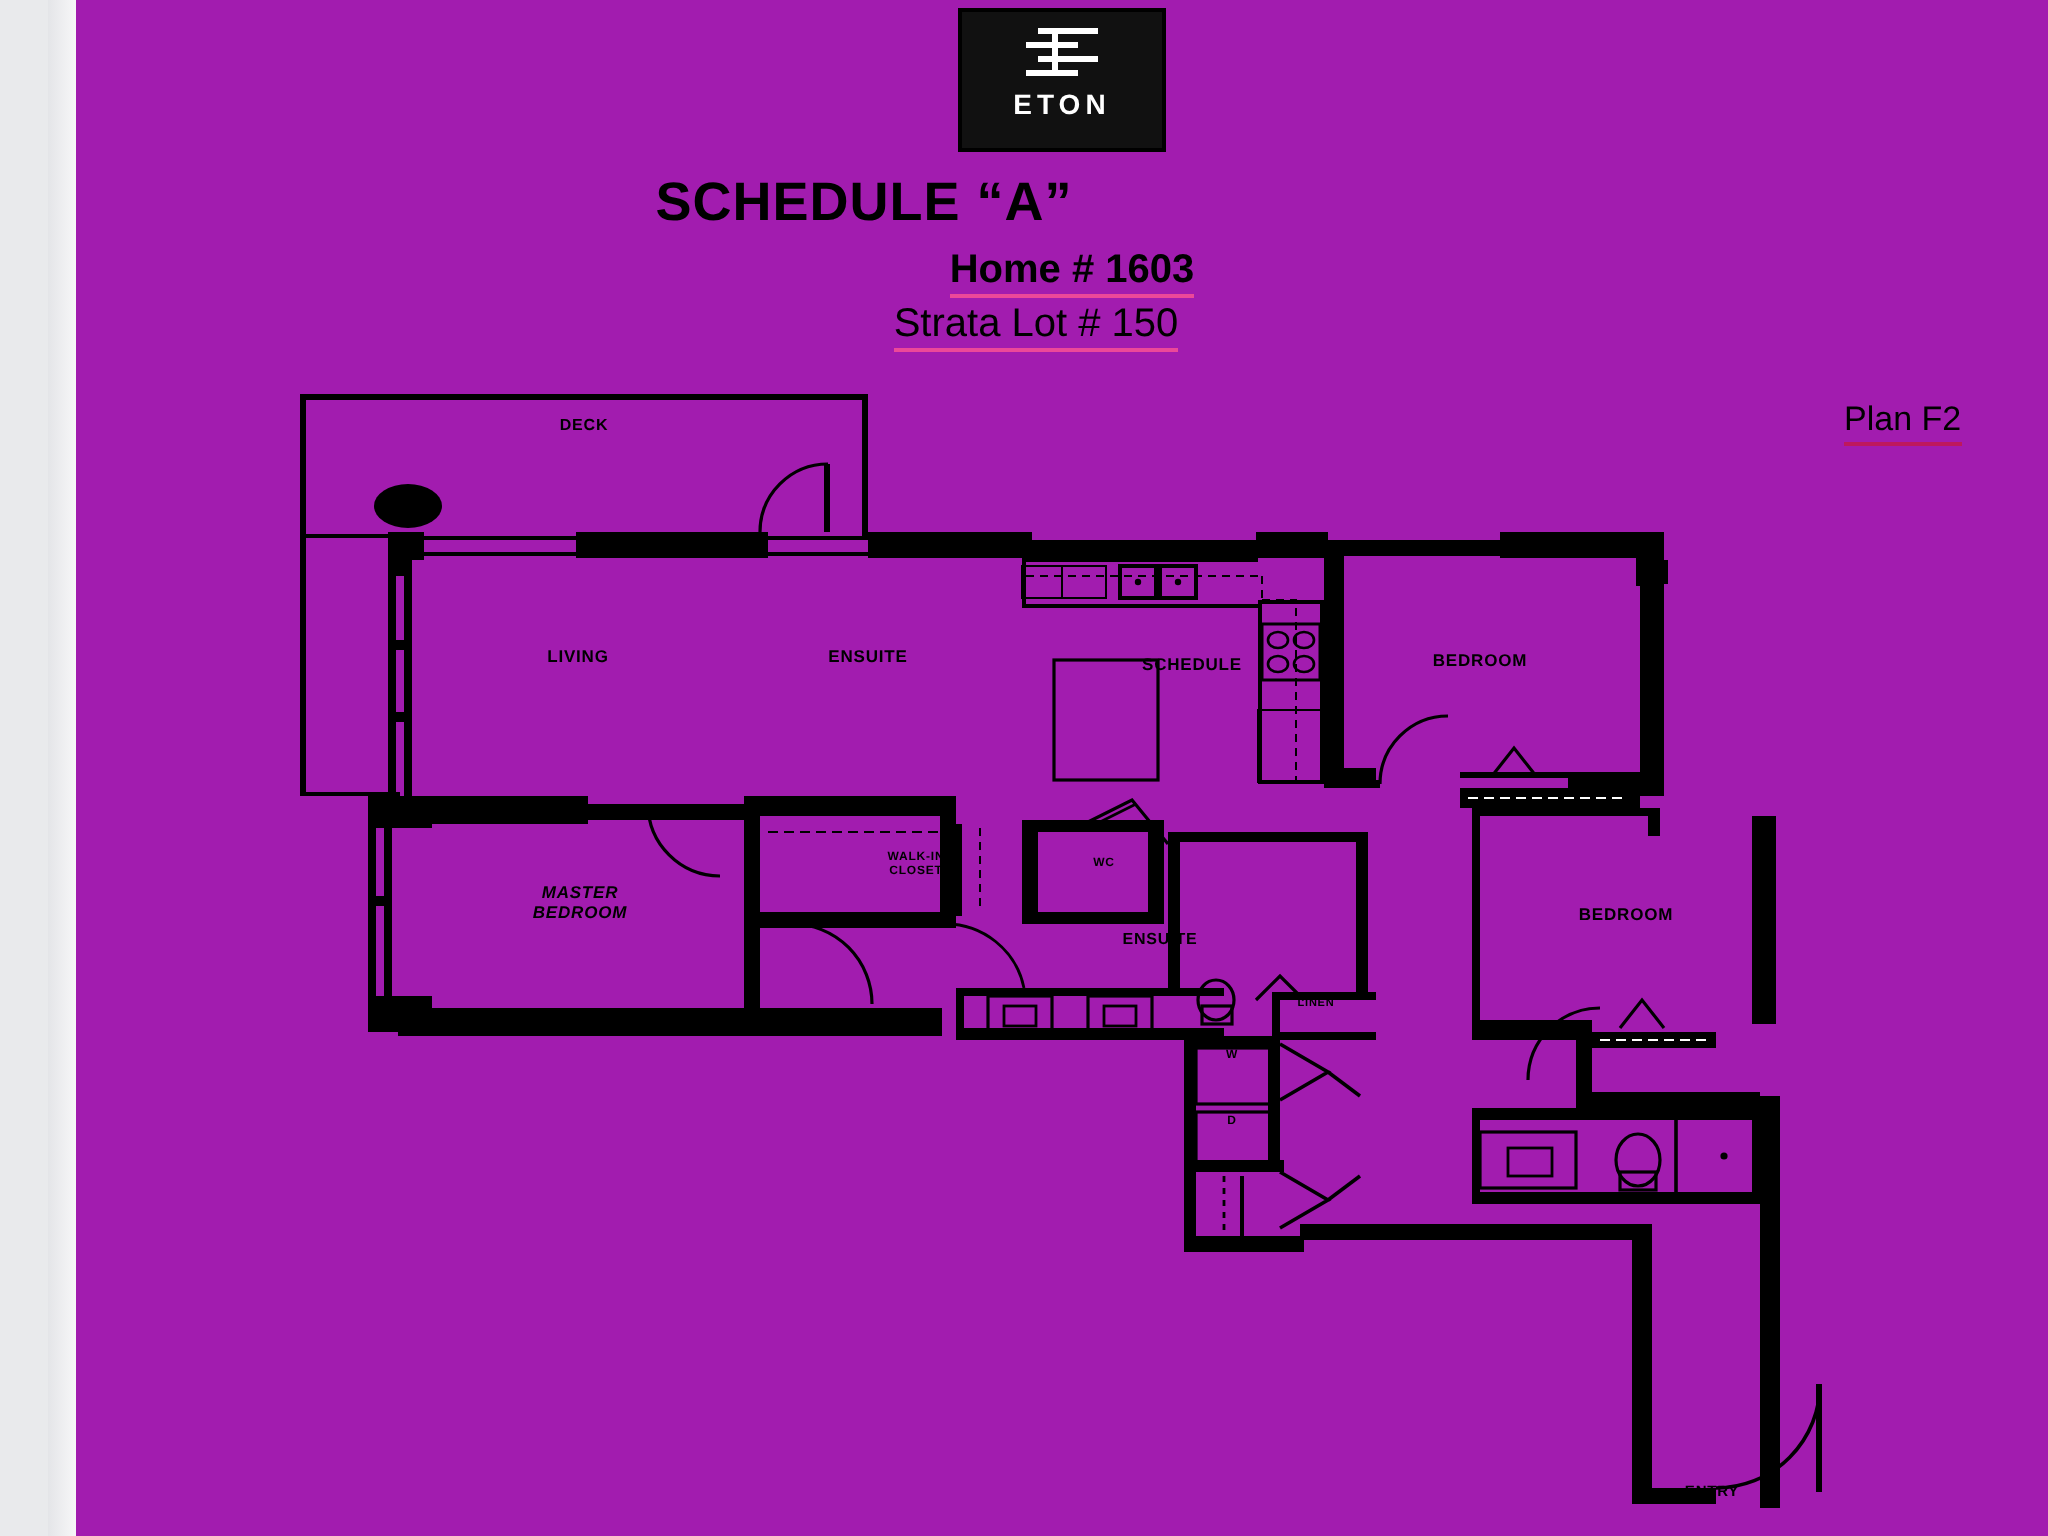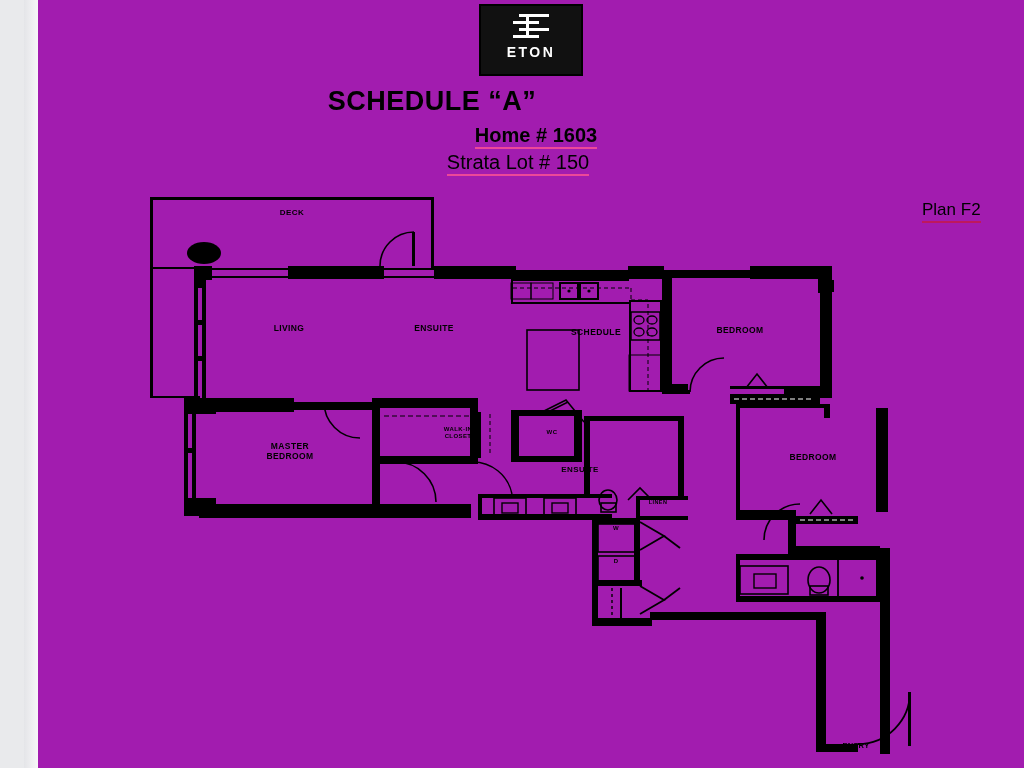--- a/index.html
+++ b/index.html
@@ -300,21 +300,21 @@
     </g>
   </svg>
 
   <div id="labels">
       <div class="rm-label" style="left: 208px; top: 209px; width: 120px; font-size: 8px;">DECK</div>
       <div class="rm-label" style="left: 205px; top: 324px; width: 120px; font-size: 8.5px;">LIVING</div>
       <div class="rm-label" style="left: 350px; top: 324px; width: 120px; font-size: 8.5px;">ENSUITE</div>
       <div class="rm-label" style="left: 512px; top: 328px; width: 120px; font-size: 8.5px;">SCHEDULE</div>
       <div class="rm-label" style="left: 656px; top: 326px; width: 120px; font-size: 8.5px;">BEDROOM</div>
       <div class="rm-label" style="left: 729px; top: 453px; width: 120px; font-size: 8.5px;">BEDROOM</div>
-      <div class="rm-label" style="left: 206px; top: 442px; width: 120px; font-size: 8.5px;">MASTER
+      <div class="rm-label" style="left: 206px; top: 442px; width: 120px; font-size: 8.5px; font-style: italic;">MASTER
 BEDROOM</div>
       <div class="rm-label" style="left: 374px; top: 426px; width: 120px; font-size: 6px;">WALK-IN
 CLOSET</div>
       <div class="rm-label" style="left: 468px; top: 429px; width: 120px; font-size: 6px;">WC</div>
       <div class="rm-label" style="left: 496px; top: 466px; width: 120px; font-size: 8px;">ENSUITE</div>
       <div class="rm-label" style="left: 574px; top: 499px; width: 120px; font-size: 5.5px;">LINEN</div>
       <div class="rm-label" style="left: 532px; top: 525px; width: 120px; font-size: 6px;">W</div>
       <div class="rm-label" style="left: 532px; top: 558px; width: 120px; font-size: 6px;">D</div>
       <div class="rm-label" style="left: 723px; top: 550px; width: 120px; font-size: 7.5px;">BATH</div>
       <div class="rm-label" style="left: 772px; top: 742px; width: 120px; font-size: 7.5px;">ENTRY</div>

